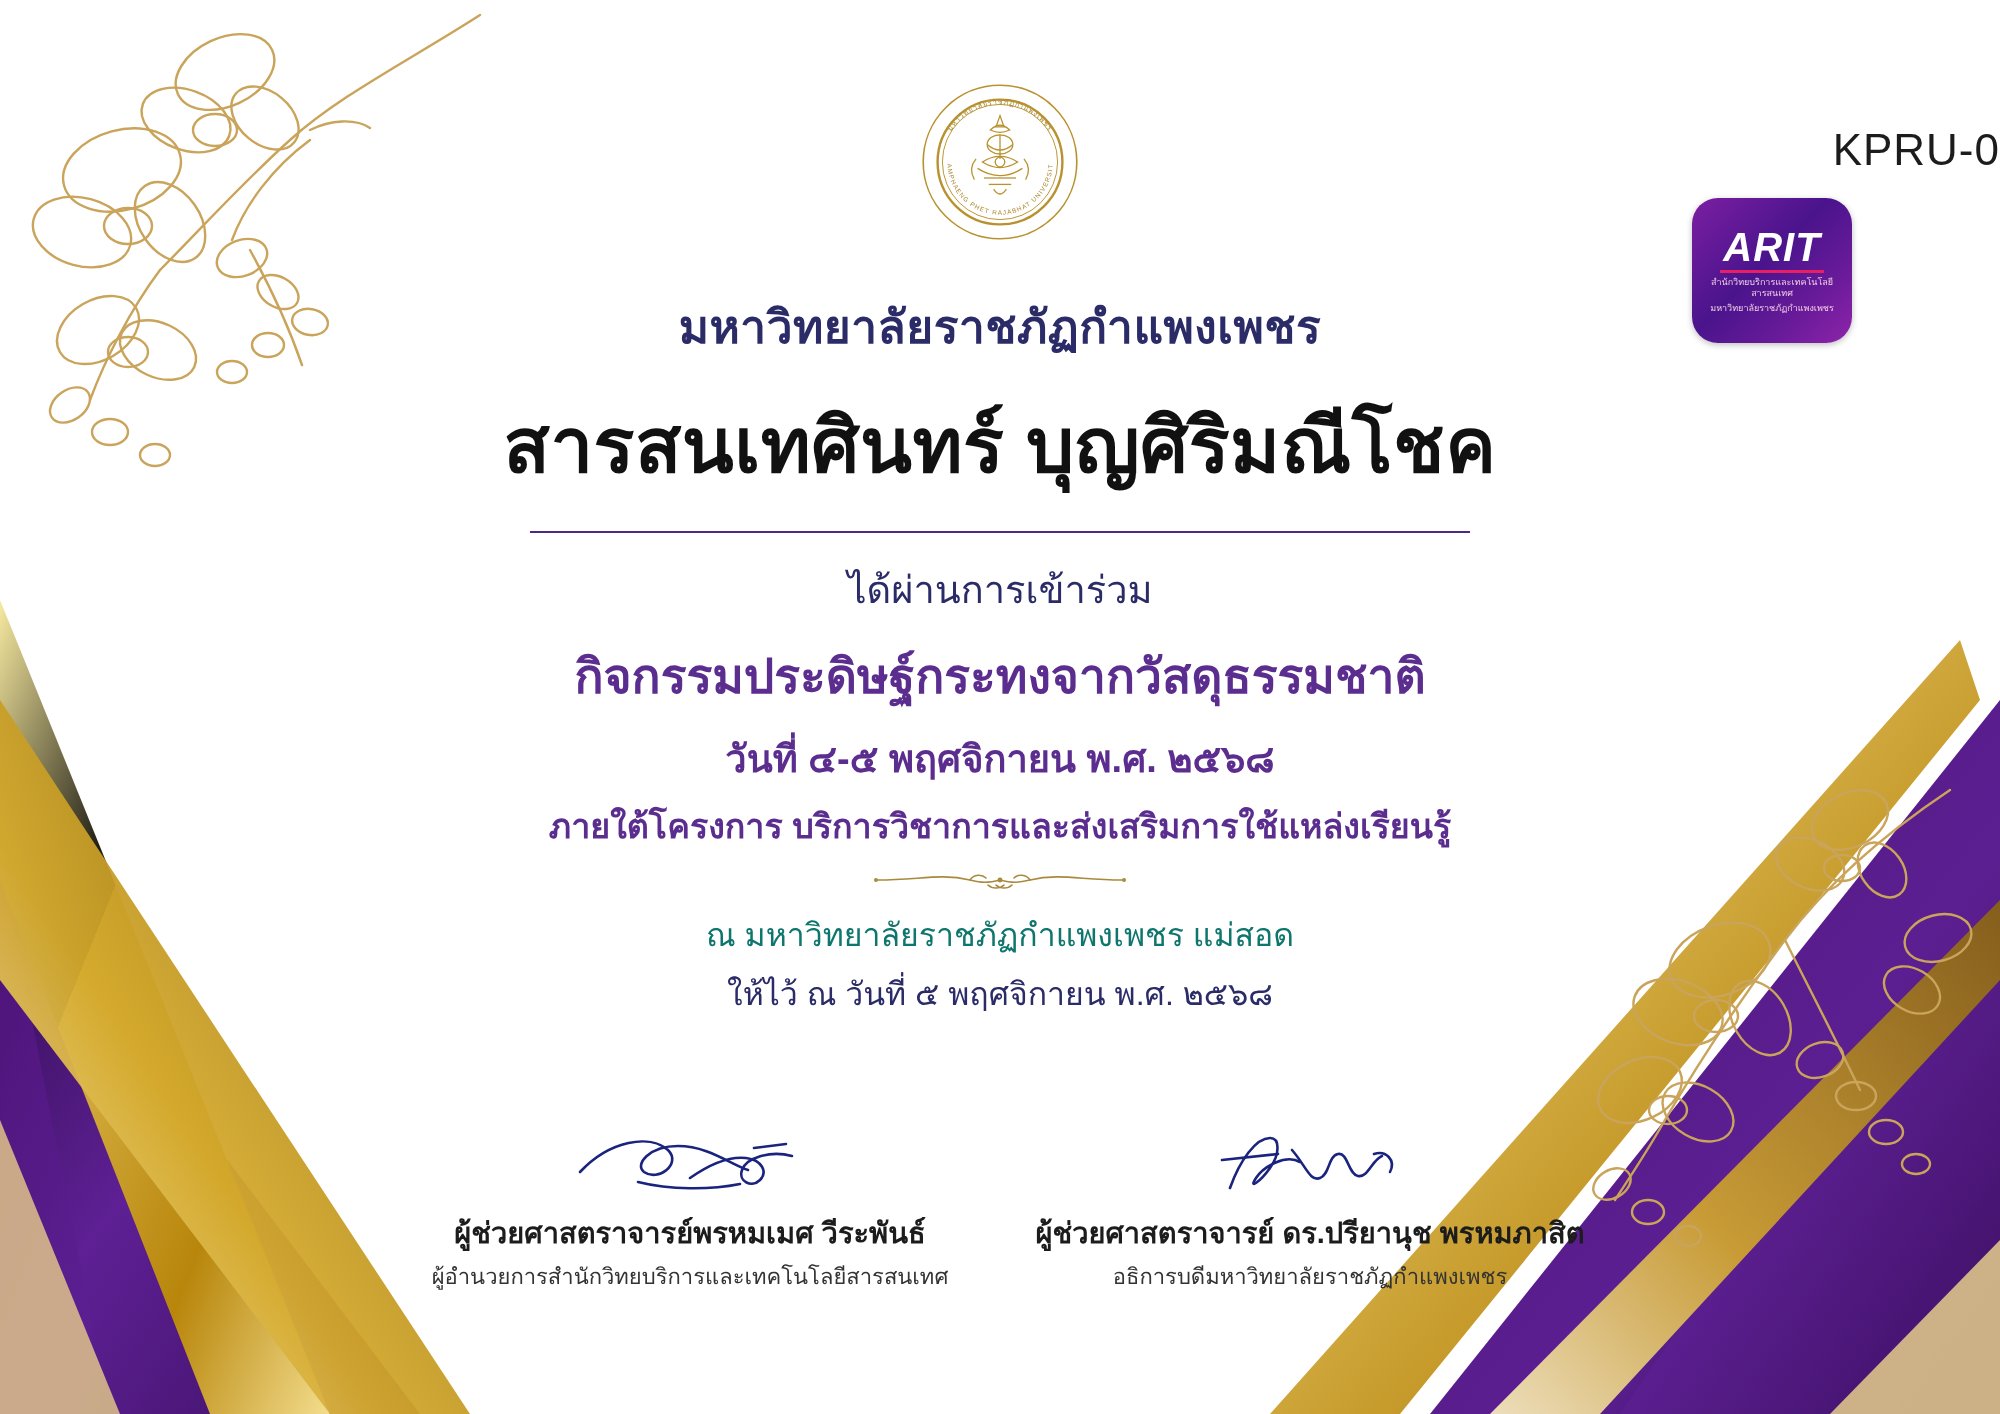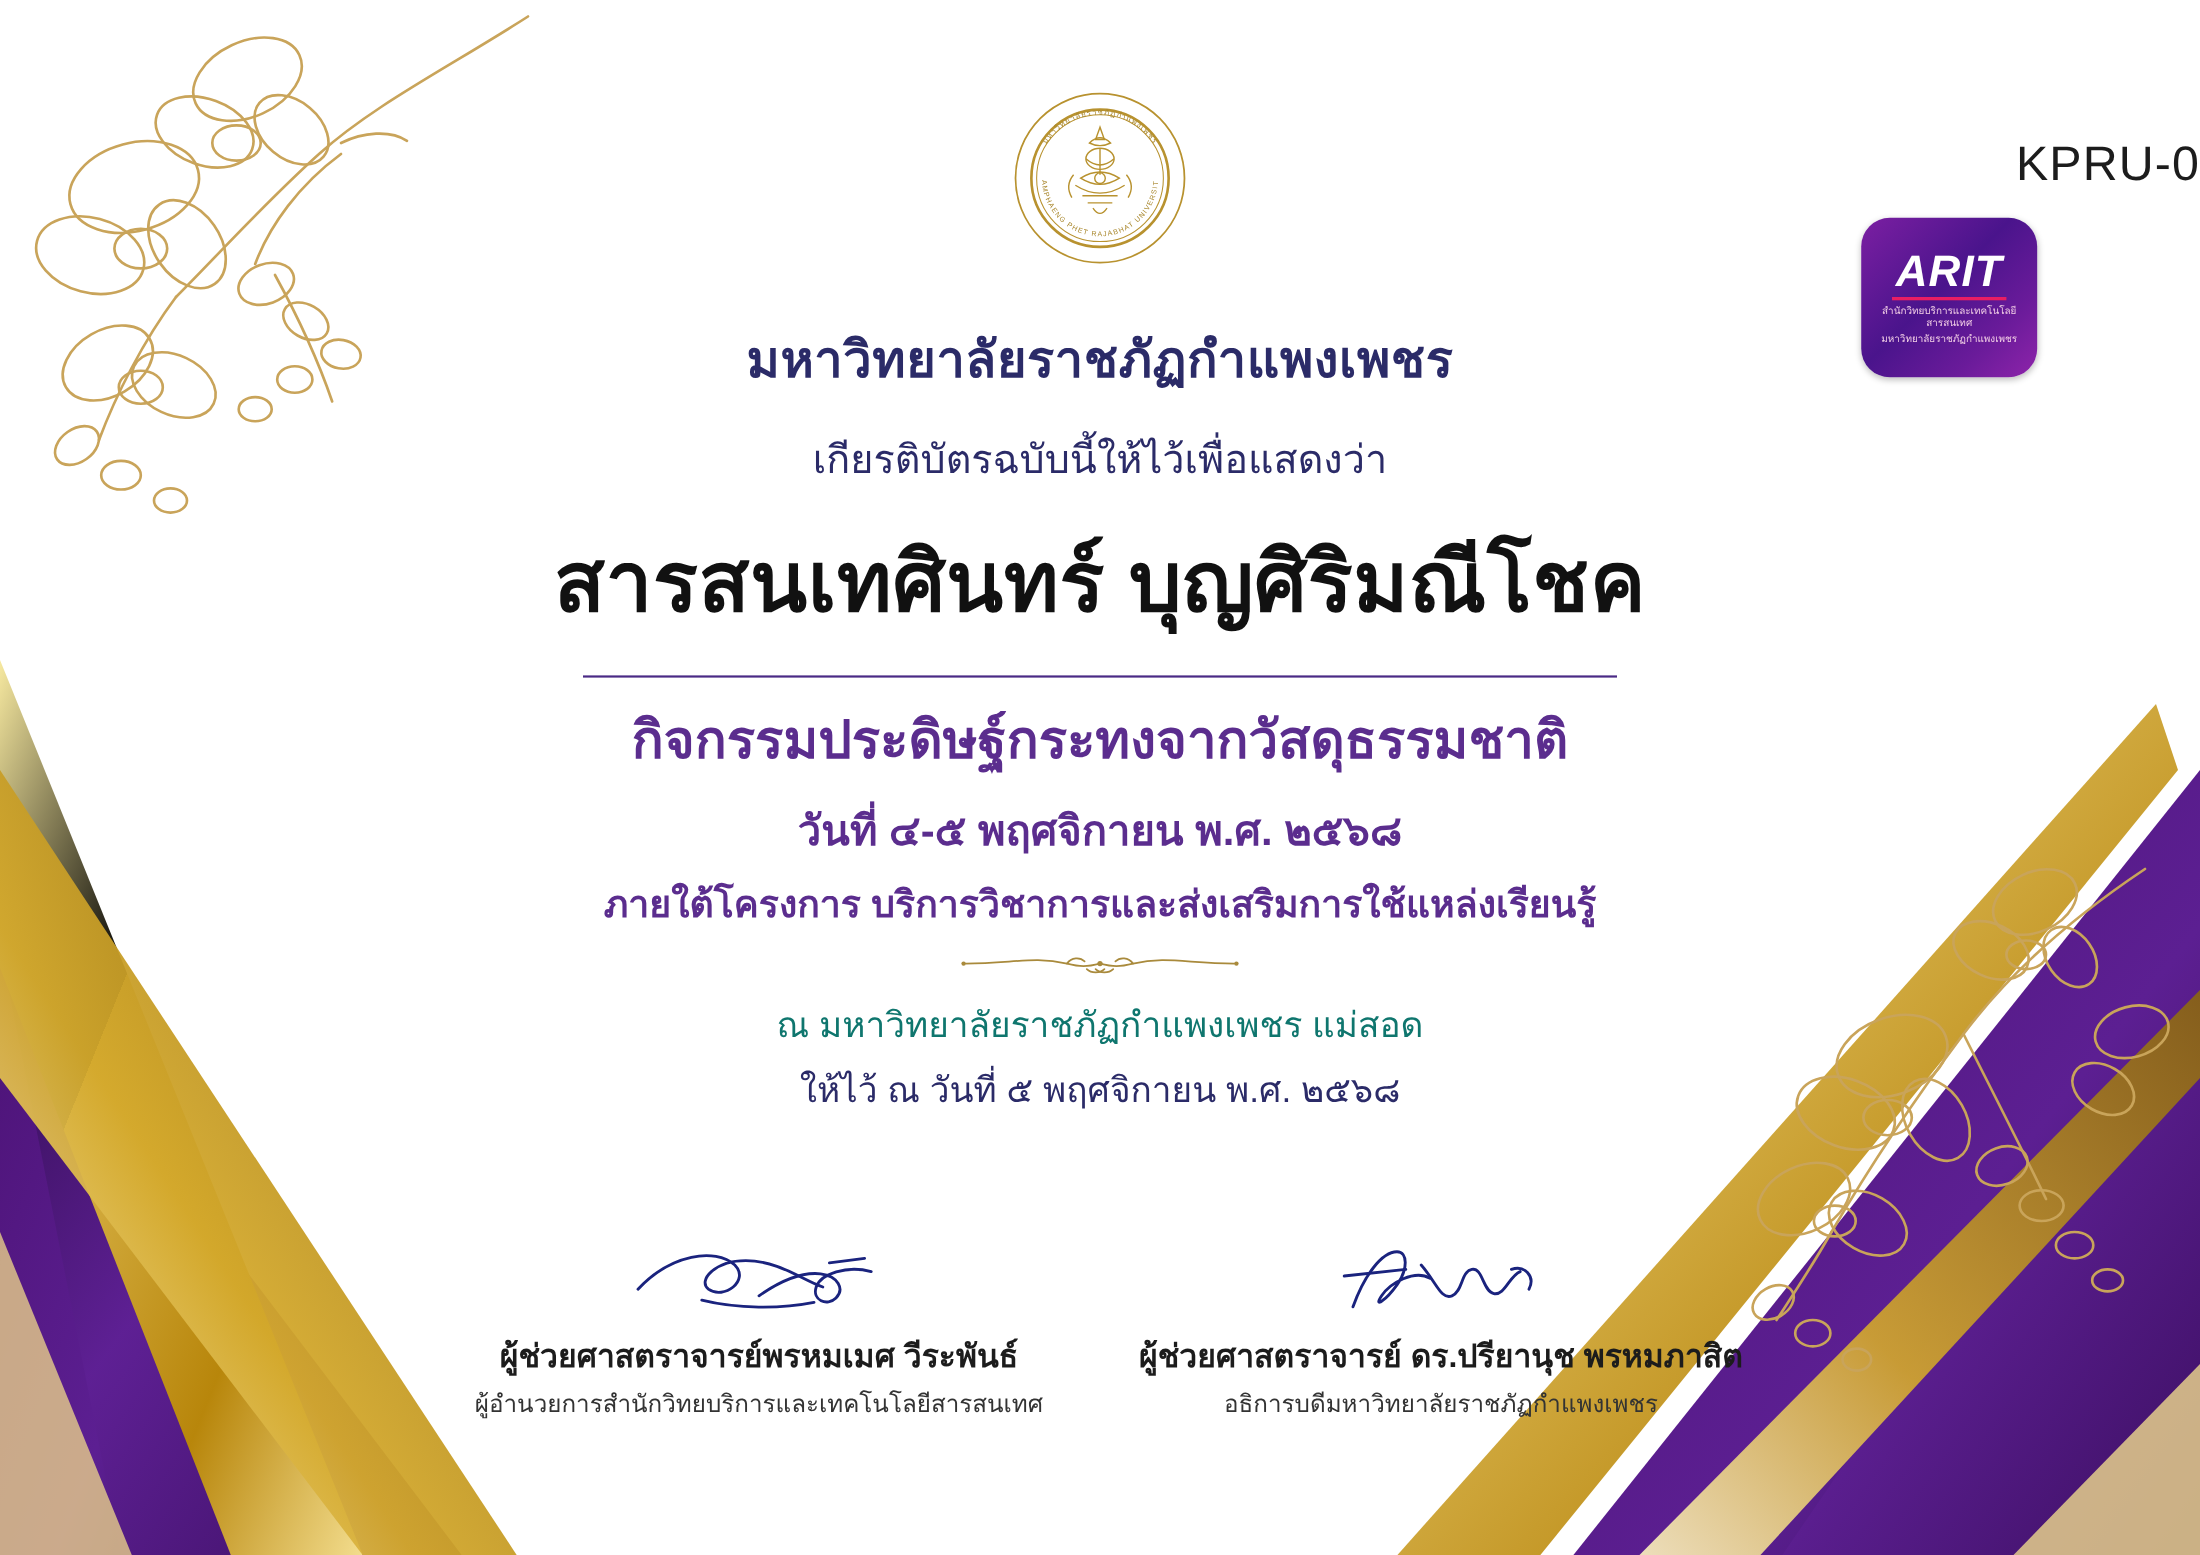--- a/index.html
+++ b/index.html
@@ -344,23 +344,23 @@
       <path d="M80,120 L120,120"></path>
       <path d="M86,128 L114,128"></path>
       <path d="M70,96 Q60,108 68,122"></path>
       <path d="M130,96 Q140,108 132,122"></path>
       <path d="M92,134 Q100,146 108,134"></path>
     </g>
   </svg>
 
   <div class="main-col">
     <div class="univ-name">มหาวิทยาลัยราชภัฏกำแพงเพชร</div>
-    <div class="intro-line">เกียรติบัตรฉบับนี้ให้ไว้เพื่อแสดงว่า</div>
     <div class="recipient">สารสนเทศินทร์ บุญศิริมณีโชค</div>
     <div class="divider"></div>
+    <div class="pass-line">ได้ผ่านการเข้าร่วม</div>
     <div class="activity">กิจกรรมประดิษฐ์กระทงจากวัสดุธรรมชาติ</div>
     <div class="date-line">วันที่ ๔-๕ พฤศจิกายน พ.ศ. ๒๕๖๘</div>
     <div class="project-line">ภายใต้โครงการ บริการวิชาการและส่งเสริมการใช้แหล่งเรียนรู้</div>
 
     <svg class="flourish" viewBox="0 0 260 30" xmlns="http://www.w3.org/2000/svg" fill="none" stroke="#a98a3c" stroke-width="1.6" stroke-linecap="round">
       <path d="M8,15 C50,15 70,8 100,15 C112,18 118,18 130,15"></path>
       <path d="M252,15 C210,15 190,8 160,15 C148,18 142,18 130,15"></path>
       <path d="M100,15 C104,9 112,9 116,13"></path>
       <path d="M160,15 C156,9 148,9 144,13"></path>
       <path d="M118,20 C122,24 130,24 134,20"></path>

